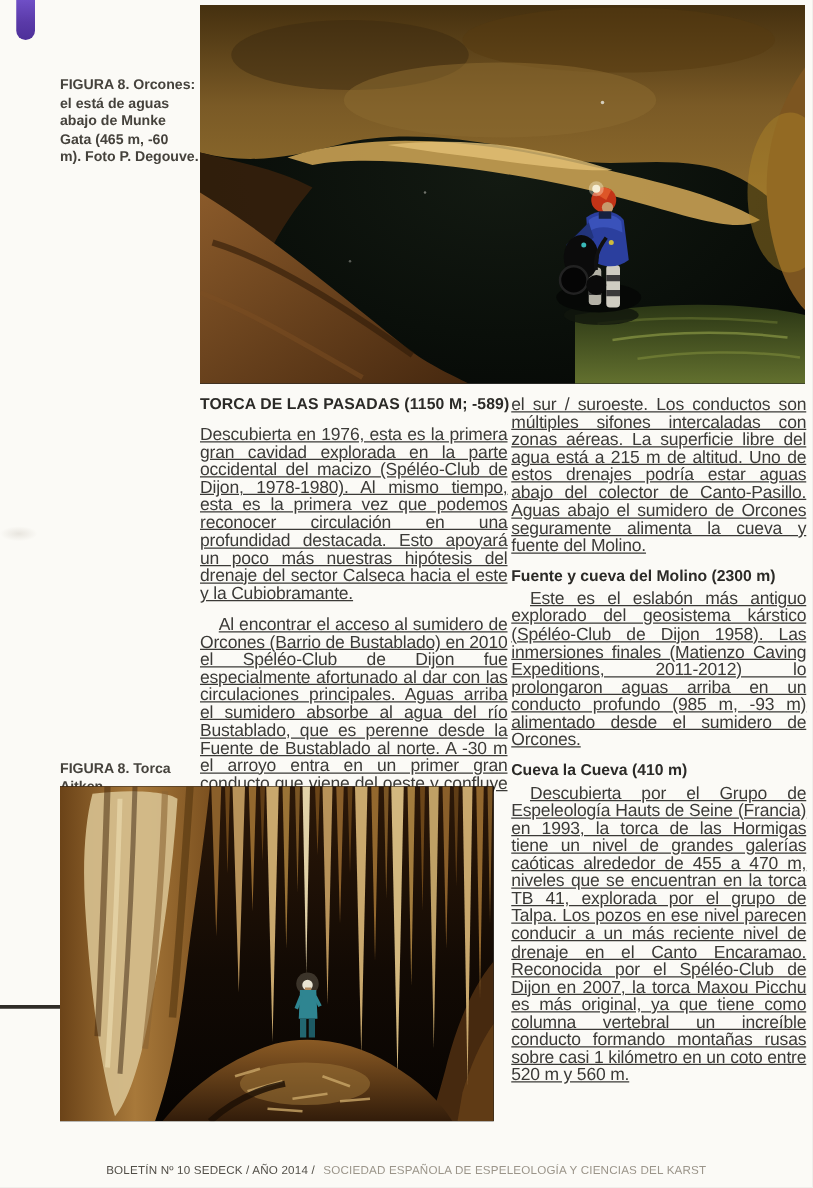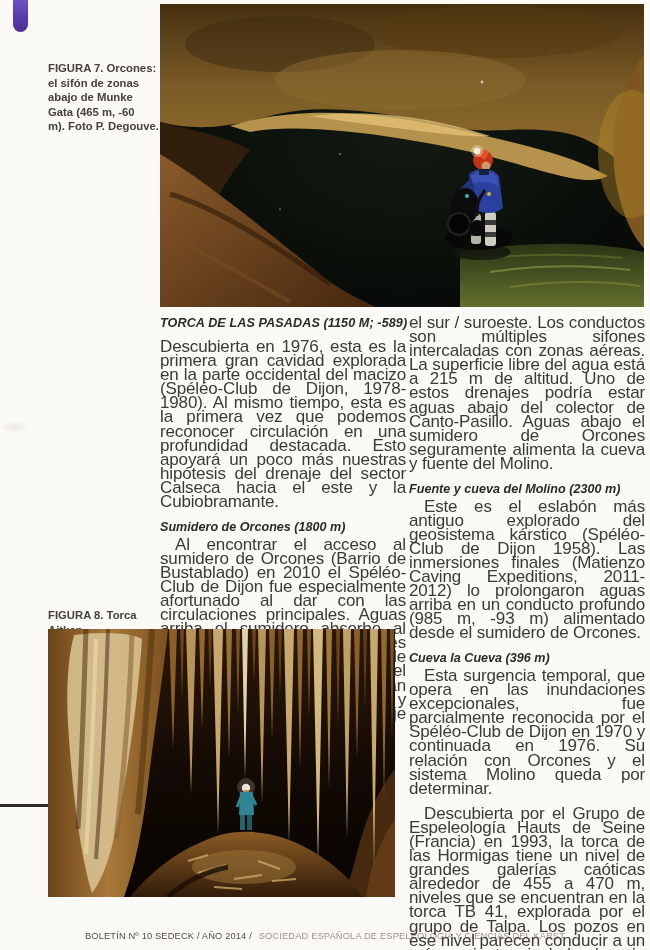--- a/index.html
+++ b/index.html
@@ -24,30 +24,30 @@
   
   .photo{position:absolute;overflow:hidden;background:#000;}
   .photo svg{display:block;width:100%;height:100%;}
   .photo-top{left:160px;top:4px;width:484px;height:303px;z-index:2;}
   .photo-bottom{left:48px;top:629px;width:347px;height:268px;z-index:3;}
   
   .col{position:absolute;top:316px;z-index:1;}
   .col-left{left:160px;width:246px;}
   .col-right{left:409px;width:236px;}
   .h-main{
-    margin:0 0 10px 0;font-style:italic;font-weight:bold;
+    margin:0 0 10px 0;font-weight:bold;
     font-size:12.6px;color:#2b2a27;white-space:nowrap;letter-spacing:.1px;
   }
   .h-sub{
-    margin:0 0 3px 0;font-style:italic;font-weight:bold;
+    margin:0 0 3px 0;font-weight:bold;
     font-size:12.6px;line-height:14.5px;color:#2b2a27;
   }
   .bt{
-    margin:0 0 11px 0;font-size:17px;line-height:14.1px;color:#3b3a37;
-    text-align:justify;letter-spacing:-0.15px;hyphens:auto;
+    margin:0 0 11px 0;font-size:14px;line-height:14.1px;color:#3b3a37;
+    text-align:justify;letter-spacing:-0.15px;hyphens:auto;text-decoration:underline;
   }
   .indent{text-indent:15px;}
   
   .pagenum{
     position:absolute;left:40px;top:778px;width:54px;text-align:center;
     font-size:21px;color:#46443f;letter-spacing:.5px;
   }
   .pagerule{position:absolute;left:0;top:804px;width:101px;height:3px;background:#2f2c27;}
   
   .footer{
@@ -64,22 +64,22 @@
 </style>
 </head>
 <body>
 
 <div class="page">
 
   <div class="tab"></div>
   <div class="smudge"></div>
 
   <div class="figcap figcap-7">
-    <div>FIGURA 7. Orcones:</div>
-    <div>el sifón de zonas</div>
+    <div>FIGURA 8. Orcones:</div>
+    <div>el está de aguas</div>
     <div>abajo de Munke</div>
     <div>Gata (465 m, -60</div>
     <div>m). Foto P. Degouve.</div>
   </div>
 
   <div class="photo photo-top">
     <svg viewBox="0 0 484 303" preserveAspectRatio="none">
       <defs>
         <radialGradient id="p1pit" cx="50%" cy="45%" r="70%">
           <stop offset="0" stop-color="#131a12"></stop>
@@ -153,30 +153,28 @@
         <circle cx="22" cy="1" r="3.2" fill="#f6eed6"></circle>
         <circle cx="31" cy="16" r="4.5" fill="#c79a6c"></circle>
         <rect x="24" y="19" width="10" height="6" fill="#16213f"></rect>
       </g>
     </svg>
   </div>
 
   <div class="col col-left">
     <h2 class="h-main">TORCA DE LAS PASADAS (1150 M; -589)</h2>
     <p class="bt">Descubierta en 1976, esta es la primera gran cavidad explorada en la parte occidental del macizo (Spéléo-Club de Dijon, 1978-1980). Al mismo tiempo, esta es la primera vez que podemos reconocer circulación en una profundidad destacada. Esto apoyará un poco más nuestras hipótesis del drenaje del sector Calseca hacia el este y la Cubiobramante.</p>
-    <h3 class="h-sub">Sumidero de Orcones (1800 m)</h3>
     <p class="bt indent">Al encontrar el acceso al sumidero de Orcones (Barrio de Bustablado) en 2010 el Spéléo-Club de Dijon fue especialmente afortunado al dar con las circulaciones principales. Aguas arriba el sumidero absorbe al agua del río Bustablado, que es perenne desde la Fuente de Bustablado al norte. A -30 m el arroyo entra en un primer gran conducto que viene del oeste y confluye con un segundo drenaje desde</p>
   </div>
 
   <div class="col col-right">
     <p class="bt">el sur / suroeste. Los conductos son múltiples sifones intercaladas con zonas aéreas. La superficie libre del agua está a 215 m de altitud. Uno de estos drenajes podría estar aguas abajo del colector de Canto-Pasillo. Aguas abajo el sumidero de Orcones seguramente alimenta la cueva y fuente del Molino.</p>
     <h3 class="h-sub">Fuente y cueva del Molino (2300 m)</h3>
     <p class="bt indent">Este es el eslabón más antiguo explorado del geosistema kárstico (Spéléo-Club de Dijon 1958). Las inmersiones finales (Matienzo Caving Expeditions, 2011-2012) lo prolongaron aguas arriba en un conducto profundo (985 m, -93 m) alimentado desde el sumidero de Orcones.</p>
-    <h3 class="h-sub">Cueva la Cueva (396 m)</h3>
-    <p class="bt indent">Esta surgencia temporal, que opera en las inundaciones excepcionales, fue parcialmente reconocida por el Spéléo-Club de Dijon en 1970 y continuada en 1976. Su relación con Orcones y el sistema Molino queda por determinar.</p>
+    <h3 class="h-sub">Cueva la Cueva (410 m)</h3>
     <p class="bt indent">Descubierta por el Grupo de Espeleología Hauts de Seine (Francia) en 1993, la torca de las Hormigas tiene un nivel de grandes galerías caóticas alrededor de 455 a 470 m, niveles que se encuentran en la torca TB 41, explorada por el grupo de Talpa. Los pozos en ese nivel parecen conducir a un más reciente nivel de drenaje en el Canto Encaramao. Reconocida por el Spéléo-Club de Dijon en 2007, la torca Maxou Picchu es más original, ya que tiene como columna vertebral un increíble conducto formando montañas rusas sobre casi 1 kilómetro en un coto entre 520 m y 560 m.</p>
   </div>
 
   <div class="figcap figcap-8">
     <div>FIGURA 8. Torca</div>
     <div>Aitken.</div>
   </div>
 
   <div class="photo photo-bottom">
     <svg viewBox="0 0 347 268" preserveAspectRatio="none">

